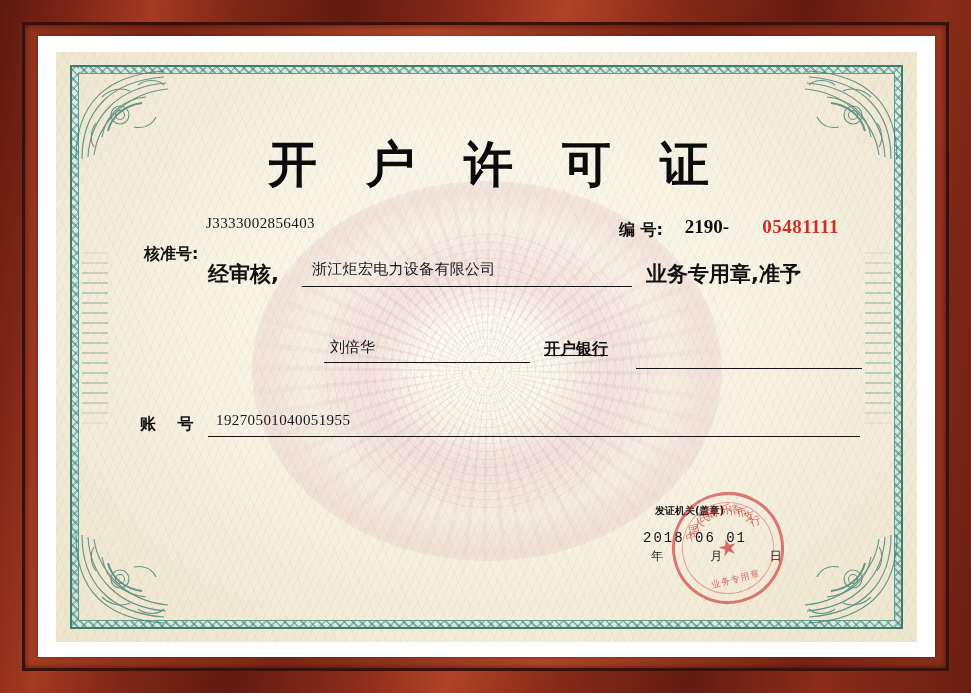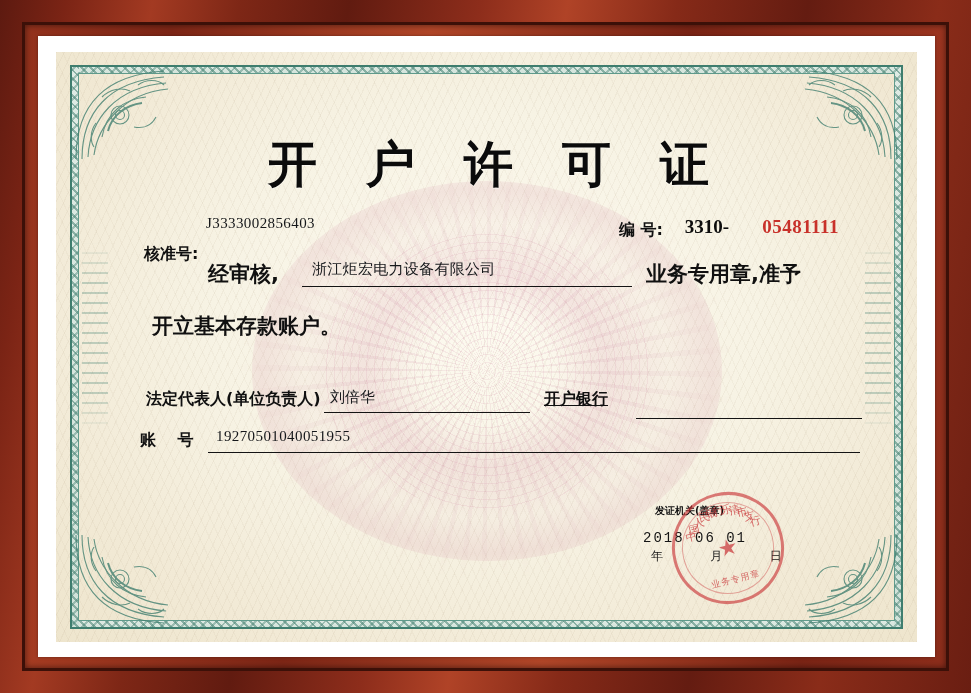--- a/index.html
+++ b/index.html
@@ -253,20 +253,21 @@
     border-bottom: 1.6px solid #141414; height: 34px;
   }
   .bank-value {
     position:absolute; left: 524px; top: -4px; width: 230px;
     font-family: "Liberation Serif","DejaVu Serif",serif;
     font-size: 14px; color:#15171a; line-height: 19px;
   }
 
   .row-account {
     position: relative;
+    margin-top: 34px;
     height: 34px;
   }
   .acct-label { position:absolute; left: 24px; top: 6px; font-size: 16px; font-weight:700; letter-spacing: 8px;}
   .acct-line {
     position:absolute; left: 92px; top: 0; width: 652px;
     border-bottom: 1.6px solid #141414; height: 28px;
   }
   .acct-value {
     position:absolute; left: 100px; top: 4px;
     font-family: "Liberation Serif","DejaVu Serif",serif;
@@ -437,37 +438,33 @@
     <div class="side-orn so-r"></div>
 
     <div class="content">
 
       <div class="title">开 户 许 可 证</div>
 
       <div class="row-approval">
         <span class="lbl approval-label">核准号:</span>
         <span class="approval-value">J3333002856403</span>
         <span class="lbl serial-label">编  号:</span>
-        <span class="serial-prefix">3310-</span>
+        <span class="serial-prefix">2190-</span>
         <span class="serial-number">05481111</span>
       </div>
 
       <div class="para1">
         <span class="lbl p-after-review">经审核,</span>
         <span class="company-line"></span>
         <span class="company-name">浙江炬宏电力设备有限公司</span>
         <span class="lbl p-tail">业务专用章,准予</span>
       </div>
 
-      <div class="para2">
-        <span class="lbl p-open-account">开立基本存款账户。</span>
-      </div>
 
       <div class="row-legal">
-        <span class="lbl legal-label">法定代表人(单位负责人)</span>
         <span class="legal-line"></span>
         <span class="legal-value">刘倍华</span>
         <span class="lbl bank-label">开户银行</span>
         <span class="bank-line"></span>
       </div>
 
       <div class="row-account">
         <span class="lbl acct-label">账 号</span>
         <span class="acct-line"></span>
         <span class="acct-value">19270501040051955</span>

